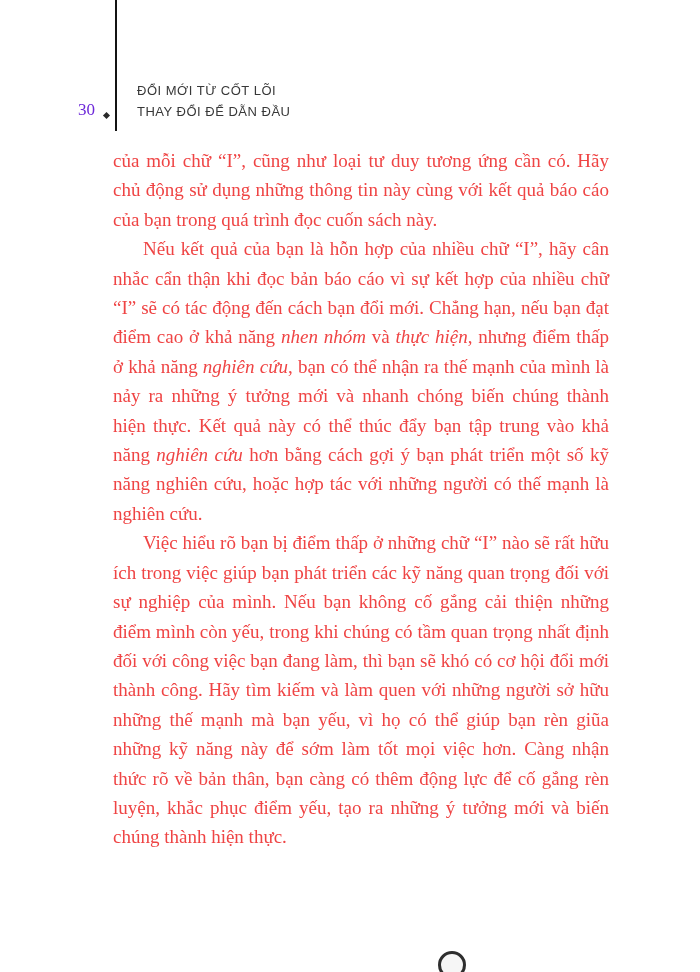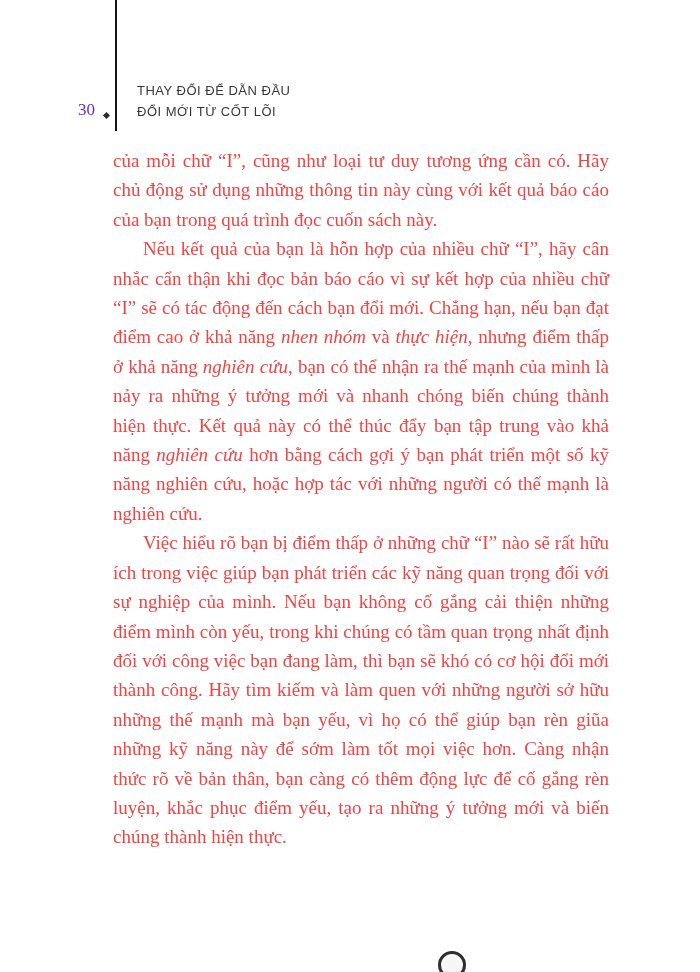--- a/index.html
+++ b/index.html
@@ -79,22 +79,22 @@
 
 <div class="page">
 
   <div class="vertical-rule"></div>
 
   <div class="page-number">30</div>
 
   <div class="diamond-ornament"></div>
 
   <div class="running-head">
+    <div>ĐỔI MỚI TỪ CỐT LÕI</div>
     <div>THAY ĐỔI ĐỂ DẪN ĐẦU</div>
-    <div>ĐỔI MỚI TỪ CỐT LÕI</div>
   </div>
 
   <main class="page-body">
       <p class="para no-indent"><span>của mỗi chữ “I”, cũng như loại tư duy tương ứng cần có. Hãy chủ động sử dụng những thông tin này cùng với kết quả báo cáo của bạn trong quá trình đọc cuốn sách này.</span></p>
       <p class="para"><span>Nếu kết quả của bạn là hỗn hợp của nhiều chữ “I”, hãy cân nhắc cẩn thận khi đọc bản báo cáo vì sự kết hợp của nhiều chữ “I” sẽ có tác động đến cách bạn đổi mới. Chẳng hạn, nếu bạn đạt điểm cao ở khả năng </span><em>nhen nhóm</em><span> và </span><em>thực hiện</em><span>, nhưng điểm thấp ở khả năng </span><em>nghiên cứu</em><span>, bạn có thể nhận ra thế mạnh của mình là nảy ra những ý tưởng mới và nhanh chóng biến chúng thành hiện thực. Kết quả này có thể thúc đẩy bạn tập trung vào khả năng </span><em>nghiên cứu</em><span> hơn bằng cách gợi ý bạn phát triển một số kỹ năng nghiên cứu, hoặc hợp tác với những người có thế mạnh là nghiên cứu.</span></p>
       <p class="para"><span>Việc hiểu rõ bạn bị điểm thấp ở những chữ “I” nào sẽ rất hữu ích trong việc giúp bạn phát triển các kỹ năng quan trọng đối với sự nghiệp của mình. Nếu bạn không cố gắng cải thiện những điểm mình còn yếu, trong khi chúng có tầm quan trọng nhất định đối với công việc bạn đang làm, thì bạn sẽ khó có cơ hội đổi mới thành công. Hãy tìm kiếm và làm quen với những người sở hữu những thế mạnh mà bạn yếu, vì họ có thể giúp bạn rèn giũa những kỹ năng này để sớm làm tốt mọi việc hơn. Càng nhận thức rõ về bản thân, bạn càng có thêm động lực để cố gắng rèn luyện, khắc phục điểm yếu, tạo ra những ý tưởng mới và biến chúng thành hiện thực.</span></p>
     </main>
 
   <div class="bottom-arc"></div>
 

